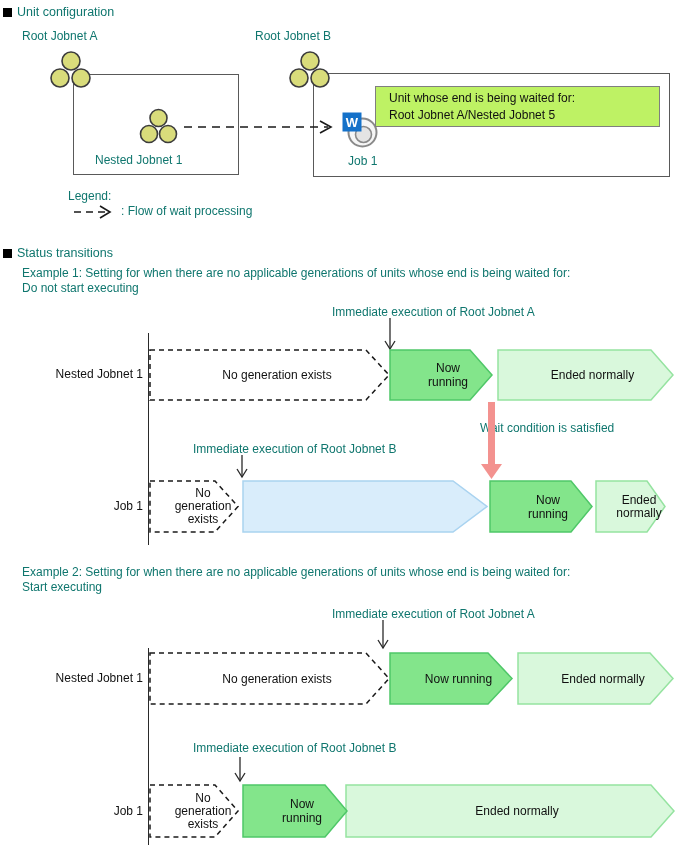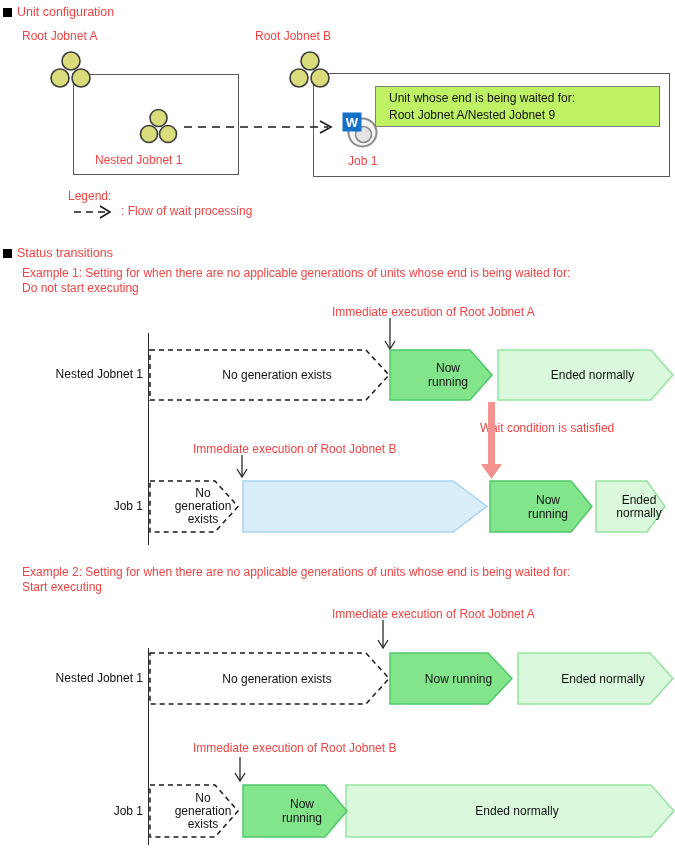--- a/index.html
+++ b/index.html
@@ -1,20 +1,20 @@
 <!DOCTYPE html>
 <html style="--status-running-fill: #83E58B; --status-running-border: #4FC768; --status-ended-fill: #D9F8DC; --status-ended-border: #95E3A0; --status-wait-fill: #D9EDFB; --status-wait-border: #A9D3F0; --wait-arrow-pink: #F3928F; --jobnet-icon-fill: #D9DC7B; --job-badge-blue: #1471C9;"><head>
 <meta charset="utf-8">
 <style>
   html,body { margin:0; padding:0; background:#fff; }
   #stage {
     position:relative; width:675px; height:848px; background:#fff;
     font-family:"Liberation Sans", sans-serif; color:#111; overflow:hidden;
   }
-  .t { position:absolute; font-size:12px; line-height:14px; white-space:nowrap; color:#ef4444; }
+  .t { position:absolute; font-size:12px; line-height:14px; white-space:nowrap; color:#0f766e; }
   .t-wrap { white-space:normal; }
   .sq { position:absolute; width:9px; height:9px; background:#000; }
   .h { font-size:12.5px; }
   .ubox { position:absolute; border:1.5px solid #595959; background:transparent; }
   .callout { position:absolute; border:1.5px solid #7f7f7f; background:#bef264;
              display:flex; flex-direction:column; justify-content:center; padding-left:13px; }
   .callout .ln { font-size:12px; line-height:17px; white-space:nowrap; }
   .axis { position:absolute; width:1.4px; background:#2a2a2a; }
   .rowlab { position:absolute; width:120px; text-align:right; font-size:12px; }
   .status { position:absolute; }
@@ -75,21 +75,21 @@
   <svg class="icon-abs" style="left:342px;top:112px" width="40" height="40" viewBox="0 0 40 40">
     <circle cx="20.5" cy="20.5" r="14" fill="#f6f6f6" stroke="#8a8a8a" stroke-width="2"></circle>
     <circle cx="21.5" cy="22.5" r="8" fill="#e4e4e4" stroke="#8a8a8a" stroke-width="1.6"></circle>
     <rect x="0.5" y="0.5" width="19" height="19" fill="var(--job-badge-blue)"></rect>
     <text x="10" y="15" text-anchor="middle" font-size="13" font-weight="bold" fill="#ffffff" font-family="Liberation Sans, sans-serif">W</text>
   </svg>
   <div class="t" style="left:348px;top:154px">Job 1</div>
 
   <div class="callout" style="left:375px;top:86px;width:270px;height:39px">
     <div class="ln">Unit whose end is being waited for:</div>
-    <div class="ln">Root Jobnet A/Nested Jobnet 9</div>
+    <div class="ln">Root Jobnet A/Nested Jobnet 5</div>
   </div>
 
   <div class="t" style="left:68px;top:189px">Legend:</div>
   <svg class="icon-abs" style="left:74px;top:205px" width="42" height="14" viewBox="0 0 42 14">
     <line class="dash-line" x1="0" y1="7" x2="31" y2="7" style="stroke-dasharray:7 5"></line>
     <polyline class="head-open" points="26,1 36,7 26,13"></polyline>
   </svg>
   <div class="t" style="left:121px;top:204px">: Flow of wait processing</div>
 
   <div class="sq" style="left:3px;top:249px"></div>

